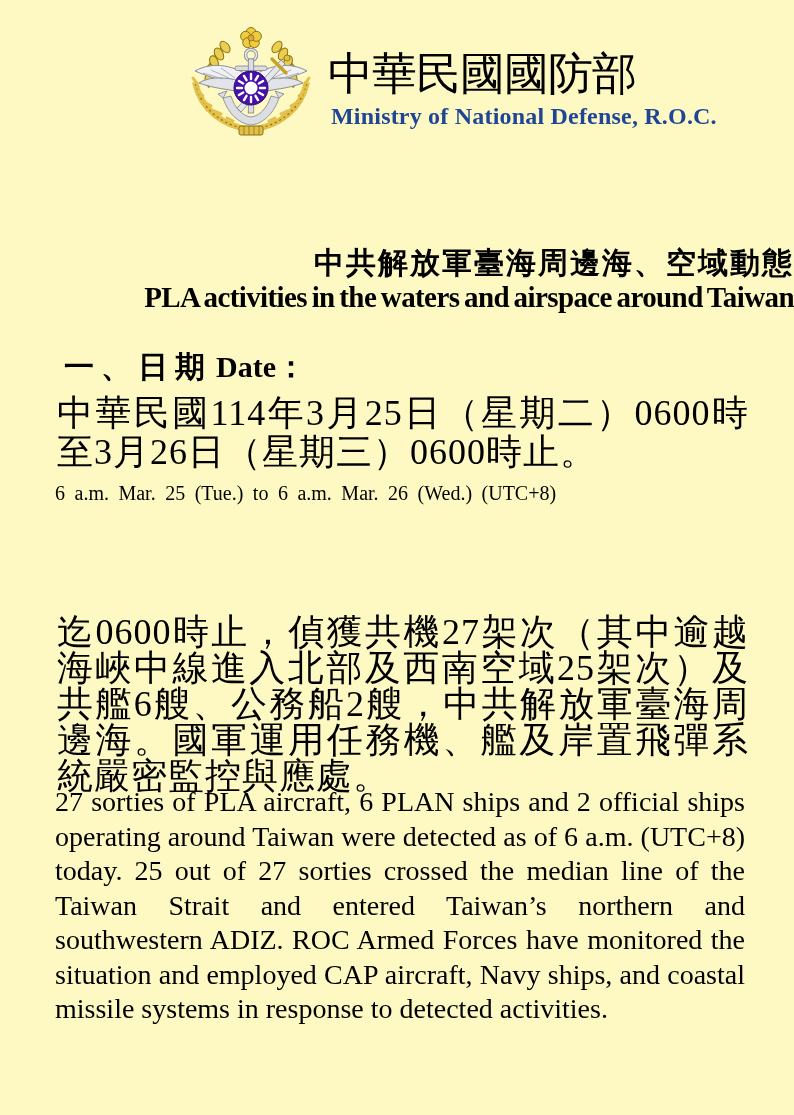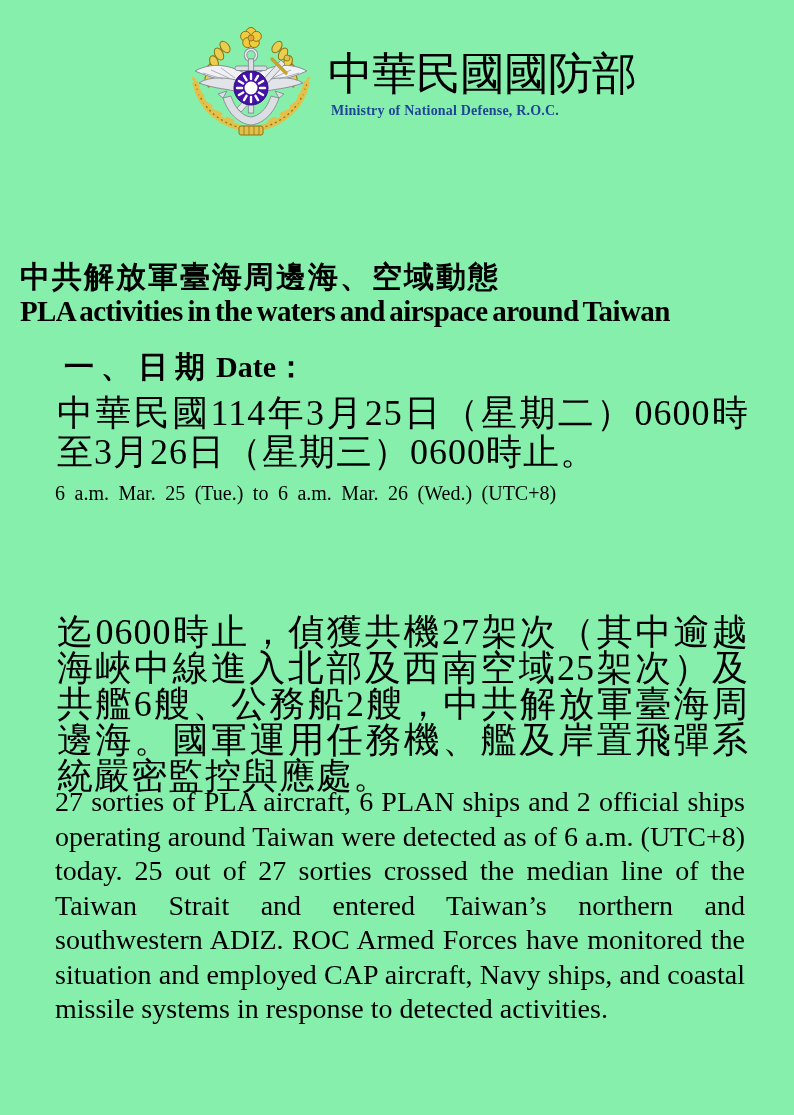--- a/index.html
+++ b/index.html
@@ -1,41 +1,41 @@
 <!DOCTYPE html>
 <html><head>
 <meta charset="utf-8">
 <style>
   html,body{margin:0;padding:0;background:#ffffff;}
   .page{
     position:relative;
     width:794px;height:1115px;
-    background:#86efac;
+    background:#fef9c3;
     overflow:hidden;
     font-family:"Liberation Serif","DejaVu Serif",serif;
     color:#000;
   }
   
   .emblem{position:absolute;left:183px;top:26px;width:136px;height:114px;}
   .hdr-title-cn{
     position:absolute;left:328px;top:50px;
     font-size:45px;line-height:1.1;letter-spacing:-1px;
     white-space:nowrap;
   }
   .hdr-title-en{
     position:absolute;left:331px;top:103px;
-    font-size:14px;font-weight:bold;color:#1f4696;
+    font-size:24px;font-weight:bold;color:#1f4696;
     white-space:nowrap;letter-spacing:0.2px;
   }
   
   .release{position:absolute;left:372px;top:149px;}
   .release-cn{font-size:27px;letter-spacing:1.5px;white-space:nowrap;line-height:35px;}
   .release-en{font-size:28px;white-space:nowrap;line-height:33px;}
   
-  .doc-title{position:absolute;left:20px;top:245px;width:774px;text-align:left;margin-top:14px;}
+  .doc-title{position:absolute;left:20px;top:245px;width:774px;text-align:right;}
   .doc-title-cn{font-size:30px;font-weight:bold;letter-spacing:2px;line-height:36px;}
   .doc-title-en{font-size:29px;font-weight:bold;letter-spacing:-0.6px;word-spacing:-2px;line-height:33px;}
   
   .sec-head{position:absolute;left:64px;font-size:30px;font-weight:bold;white-space:nowrap;}
   .sec-head .cjk{letter-spacing:7px;}
   .sec-head .lat{letter-spacing:0;margin-left:4px;}
   .sec1{top:347px;}
   .sec2{top:556px;}
   
   .cn-body{position:absolute;left:57px;width:692px;font-size:36px;letter-spacing:1px;text-align:justify;}

